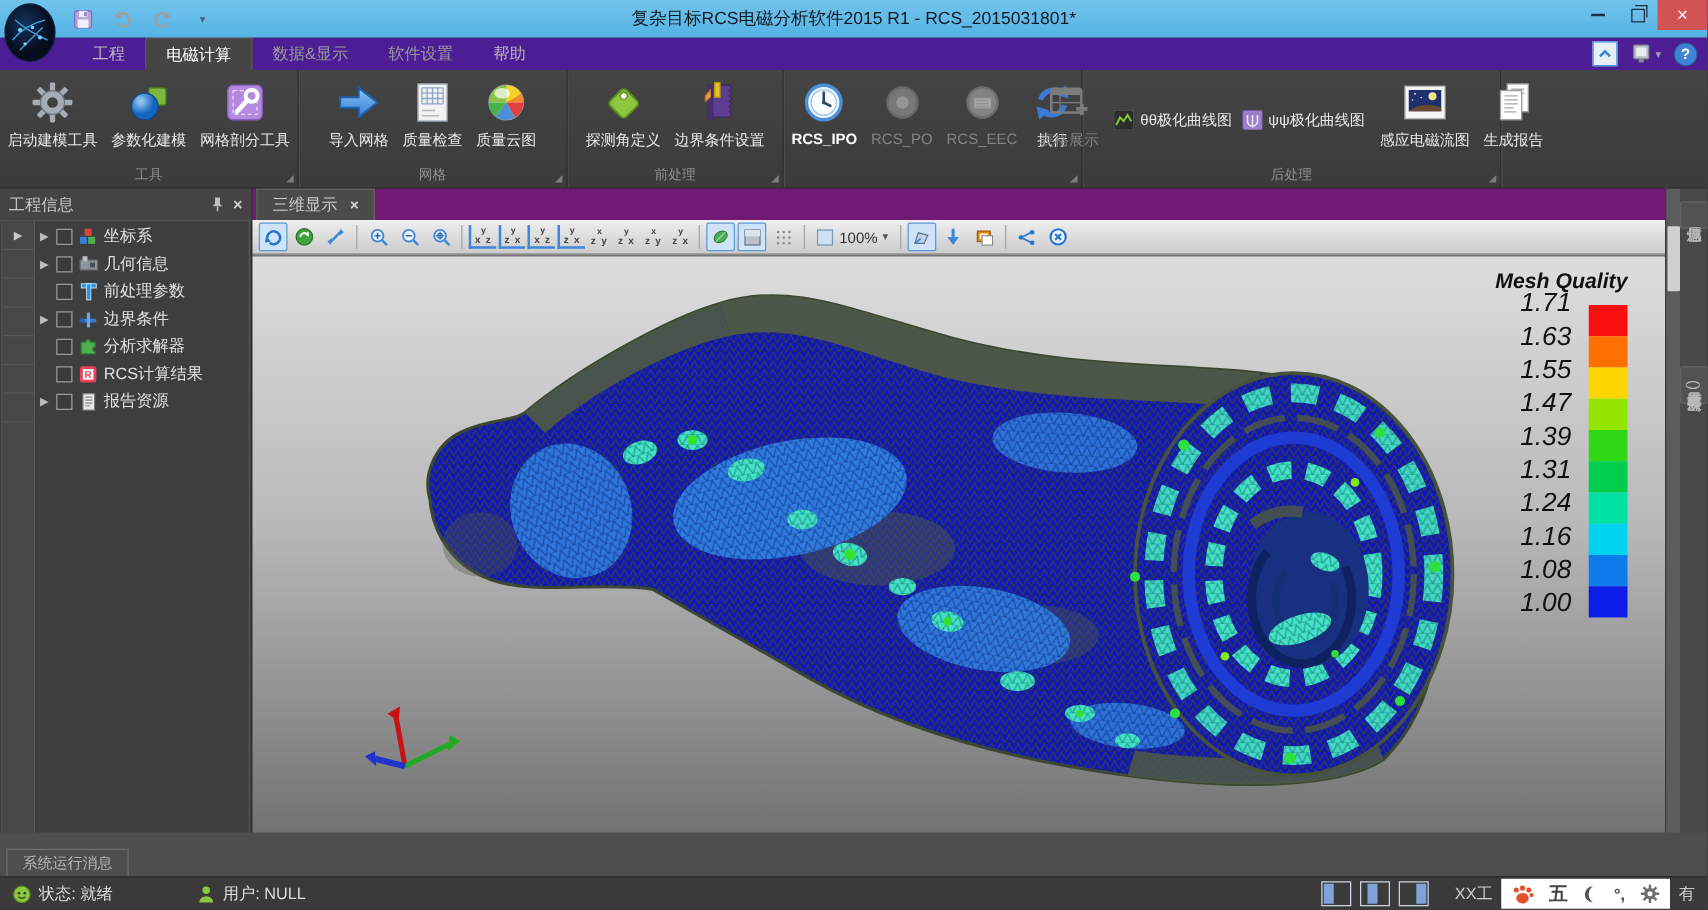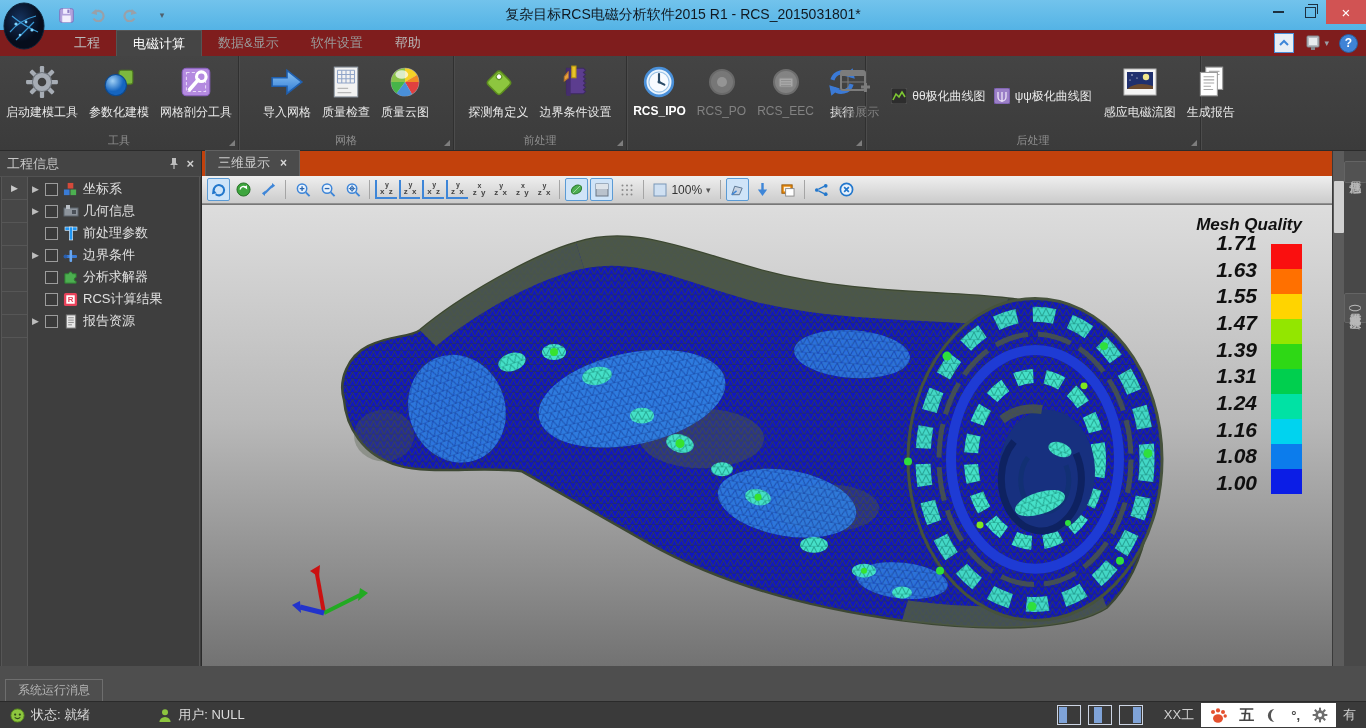--- a/index.html
+++ b/index.html
@@ -11,21 +11,21 @@
   .qat{margin-left:56px;display:flex;gap:12px;align-items:center}
   .qat .qbtn{width:20px;height:20px;display:flex;align-items:center;justify-content:center}
   .apptitle{position:absolute;left:50%;transform:translateX(-50%);font-size:14px;color:#101820;white-space:nowrap}
   .winbtns{margin-left:auto;display:flex;height:24px;align-self:flex-start}
   .winbtn{width:32px;display:flex;align-items:center;justify-content:center;color:#1d3040;font-size:13px}
   .winbtn.close{width:40px;background:#d15353;color:#fff;font-size:15px}
   .min-glyph{width:11px;height:2px;background:#1d3040}
   .restore-glyph{width:9px;height:9px;border:1.5px solid #1d3040;position:relative;background:transparent}
   .restore-glyph::before{content:"";position:absolute;left:2px;top:-4px;width:9px;height:9px;border:1.5px solid #1d3040;border-bottom:none;border-left:none}
   
-  .tabrow{height:26px;background:#7f1d1d;display:flex;align-items:stretch;padding-left:58px;position:relative;z-index:5}
+  .tabrow{height:26px;background:#4c1d95;display:flex;align-items:stretch;padding-left:58px;position:relative;z-index:5}
   .rtab{padding:0 16px;display:flex;align-items:center;font-size:13px;color:#b9b9b9}
   .rtab.active{background:#454545;color:#fff;border:1px solid #555;border-bottom:none}
   .rtab.dim{color:#9a9a9a}
   .tabrow-right{margin-left:auto;display:flex;align-items:center;gap:10px;margin-right:8px}
   .collapse-btn{width:18px;height:18px;background:#e8eef5;border:1px solid #4a90d9;display:flex;align-items:center;justify-content:center}
   
   .ribbon{height:94px;background:linear-gradient(#444,#3b3b3b);display:flex;border-bottom:1px solid #2b2b2b}
   .rgroup{display:flex;flex-direction:column;border-right:1px solid #303030;box-shadow:1px 0 0 #4c4c4c;position:relative}
   .rbuttons{flex:1;display:flex;align-items:stretch;justify-content:center;padding:3px 4px 0 4px;gap:1px}
   .rlabel{height:17px;text-align:center;color:#8e8e8e;font-size:11px;line-height:15px}
@@ -43,38 +43,38 @@
   .lp-body{flex:1;display:flex;background:#3e3e3e;border:1px solid #565656;border-top:none;margin:0 1px 1px 1px}
   .gutter{width:25px;border-right:1px solid #585858;display:flex;flex-direction:column;background:#474747}
   .gcell{height:22px;border-bottom:1px solid #565656;display:flex;align-items:center;justify-content:center;color:#c9c9c9;font-size:9px}
   .tree{flex:1;padding-top:1px}
   .trow{display:flex;align-items:center;gap:4px;height:22px;padding-left:2px;color:#e0e0e0;font-size:13px}
   .exp{width:11px;color:#bdbdbd;font-size:9px;text-align:center}
   .cb{width:11px;height:11px;border:1px solid #9c9c9c;background:#3a3a3a;flex:none}
   .ticon{width:17px;height:16px;flex:none;display:flex;align-items:center;justify-content:center}
   
   .center{flex:1;display:flex;flex-direction:column;min-width:0}
-  .vtabrow{height:25px;background:#c2410c;display:flex;align-items:flex-end;padding-left:3px}
+  .vtabrow{height:25px;background:#701a75;display:flex;padding-left:3px}
   .vtab{background:#4b4b4b;border:1px solid #616161;border-bottom:none;color:#cdcdcd;font-size:13px;padding:3px 12px 4px 12px;display:flex;gap:10px;align-items:center}
   .vtab .x{color:#d8d8d8;font-weight:bold;font-size:12px}
   .vtoolbar{height:27px;background:linear-gradient(#efefef,#cbcbcb);display:flex;align-items:center;padding:0 5px;gap:2px;border-bottom:1px solid #8f8f8f}
   .tbtn{height:21px;min-width:21px;display:flex;align-items:center;justify-content:center;border:1px solid transparent;border-radius:2px;color:#333}
   .tbtn.sel{background:#cfe4f8;border-color:#5b9bd5}
   .tsep{width:1px;height:19px;background:#a5a5a5;margin:0 3px}
   .viewbtn{display:flex;flex-direction:column;align-items:center;justify-content:center;line-height:1;font-size:7px;color:#444;font-weight:bold;padding:1px 3px}
   .viewbtn .bl{font-size:8px;letter-spacing:1px}
   .viewbtn.blu{border-bottom:2px solid #3e86d8;border-left:2px solid #3e86d8}
   .zoomsel{display:flex;align-items:center;gap:4px;padding:0 4px;font-size:12px;color:#333}
   .viewport{flex:1;position:relative;background:linear-gradient(#dddddd 0%,#b9b9b9 45%,#8a8a8a 80%,#6e6e6e 100%);overflow:hidden;border-top:1px solid #777}
   .model{position:absolute;inset:0;width:100%;height:100%}
   
   .legend{position:absolute;top:10px;right:30px;color:#101010}
   .legend-title{font-style:italic;font-weight:bold;font-size:17px;text-align:center;margin-bottom:2px}
   .legend-body{display:flex;gap:14px;justify-content:flex-end}
-  .legend-vals{display:flex;flex-direction:column;justify-content:space-between;align-items:flex-end;height:264px;margin-top:-6px;font-style:italic;font-weight:bold;font-size:21px}
+  .legend-vals{display:flex;flex-direction:column;justify-content:space-between;align-items:flex-end;height:264px;margin-top:-6px;font-style:italic;font-weight:normal;font-size:21px}
   .legend-bar{margin-top:7px;width:31px;height:250px;display:flex;flex-direction:column}
   .lcell{flex:1}
   
   .triad{position:absolute;left:88px;bottom:55px;width:80px;height:70px}
   
   .right-strip{width:34px;display:flex;background:#454545}
   .vscroll{width:12px;background:#5c5c5c;border-left:1px solid #3a3a3a;padding-top:30px}
   .vthumb{width:10px;height:52px;margin:0 auto;background:#d0d0d0;border-radius:1px}
   .side-tabs{width:22px;background:#484848;display:flex;flex-direction:column;align-items:center}
   .side-tab{writing-mode:vertical-rl;color:#b9b9b9;font-size:12px;background:#525252;border:1px solid #646464;padding:10px 2px;border-radius:2px;white-space:nowrap}

